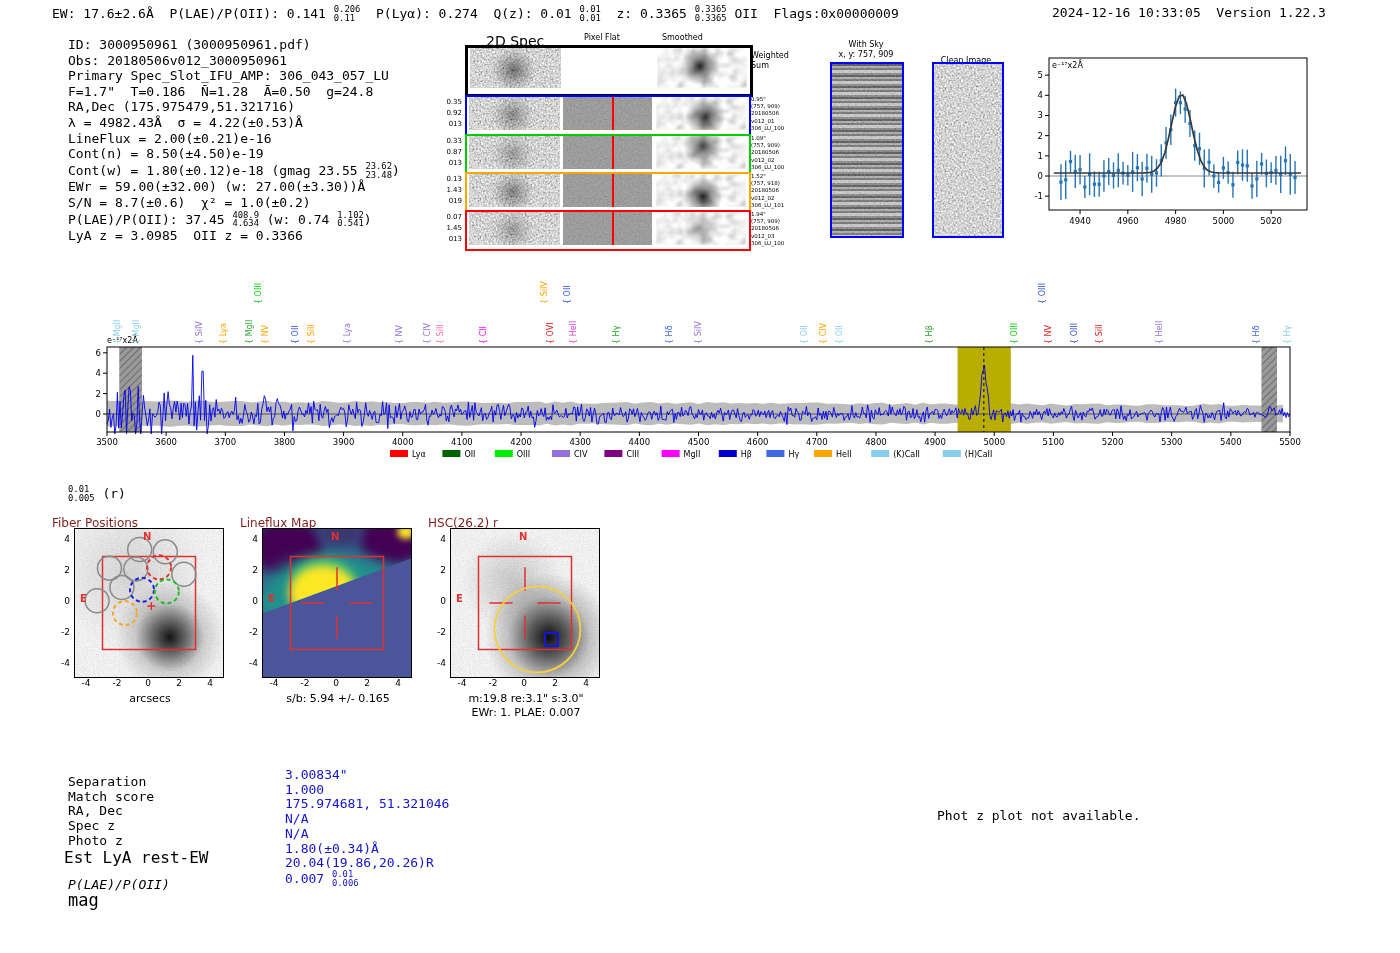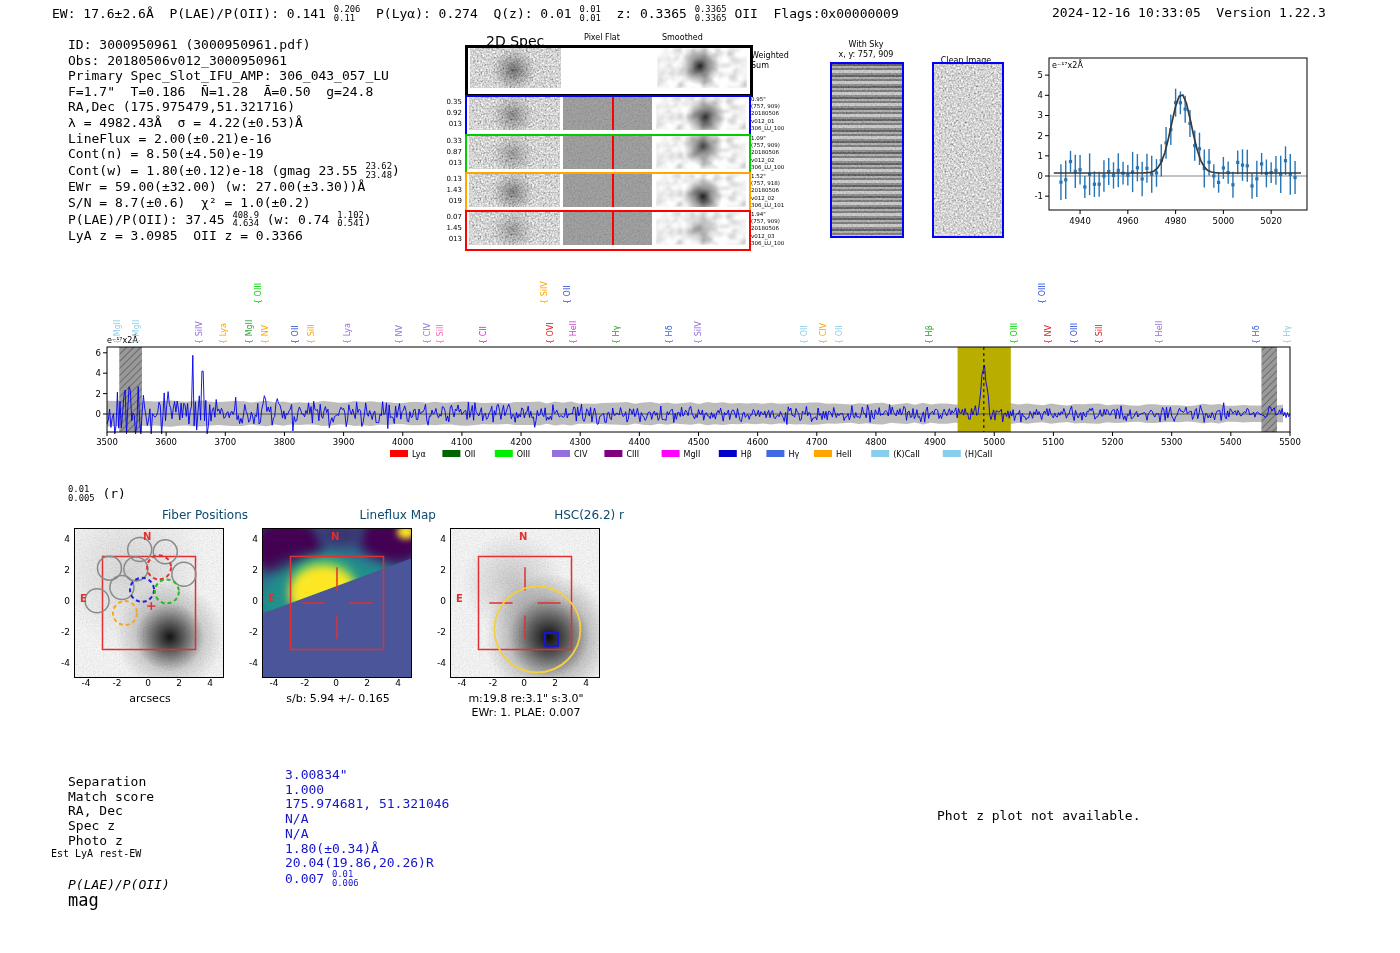--- a/index.html
+++ b/index.html
@@ -6,21 +6,21 @@
   body{width:1400px;height:953px;position:relative;overflow:hidden;
        font-family:"DejaVu Sans Mono","Liberation Mono",monospace;color:#000;}
   .abs{position:absolute;}
   .mono{font-family:"DejaVu Sans Mono","Liberation Mono",monospace;white-space:pre;}
   .frac{display:inline-block;vertical-align:-0.32em;line-height:1.0;font-size:0.68em;text-align:left;}
   .frac span{display:block;}
   .bluetxt{color:#1414cc;}
   .fill{position:absolute;inset:0;width:100%;height:100%;}
   .ticklab{position:absolute;font-family:"DejaVu Sans","Liberation Sans",sans-serif;font-size:9px;color:#000;}
   .caption{position:absolute;font-family:"DejaVu Sans","Liberation Sans",sans-serif;font-size:11px;color:#000;text-align:center;}
-  .ptitle{position:absolute;font-family:"DejaVu Sans","Liberation Sans",sans-serif;font-size:12px;color:#0c4a6e;text-align:right;width:100%;}
+  .ptitle{position:absolute;font-family:"DejaVu Sans","Liberation Sans",sans-serif;font-size:12px;color:#7f1d1d;text-align:left;width:100%;margin-top:8px;}
   .compass{position:absolute;color:#e03030;font-family:"DejaVu Sans","Liberation Sans",sans-serif;font-size:10px;font-weight:bold;}
   .gridlab{position:absolute;font-family:"DejaVu Sans","Liberation Sans",sans-serif;color:#000;}
 </style>
 </head>
 <body>
 
 <svg width="0" height="0" style="position:absolute">
   <defs>
     <filter id="nHard" x="0" y="0" width="100%" height="100%">
       <feTurbulence type="fractalNoise" baseFrequency="0.55" numOctaves="2" seed="8" stitchTiles="stitch"></feTurbulence>
@@ -584,21 +584,21 @@
     <div class="mono" style="position: absolute; left: 68px; top: 774px; font-size: 13px; white-space: pre;">Separation</div>
     <div class="mono bluetxt" style="position: absolute; left: 285px; top: 767px; font-size: 13px; white-space: pre;">3.00834"</div>
     <div class="mono" style="position: absolute; left: 68px; top: 788.7px; font-size: 13px; white-space: pre;">Match score</div>
     <div class="mono bluetxt" style="position: absolute; left: 285px; top: 781.7px; font-size: 13px; white-space: pre;">1.000</div>
     <div class="mono" style="position: absolute; left: 68px; top: 803.4px; font-size: 13px; white-space: pre;">RA, Dec</div>
     <div class="mono bluetxt" style="position: absolute; left: 285px; top: 796.4px; font-size: 13px; white-space: pre;">175.974681, 51.321046</div>
     <div class="mono" style="position: absolute; left: 68px; top: 818.1px; font-size: 13px; white-space: pre;">Spec z</div>
     <div class="mono bluetxt" style="position: absolute; left: 285px; top: 811.1px; font-size: 13px; white-space: pre;">N/A</div>
     <div class="mono" style="position: absolute; left: 68px; top: 832.8px; font-size: 13px; white-space: pre;">Photo z</div>
     <div class="mono bluetxt" style="position: absolute; left: 285px; top: 825.8px; font-size: 13px; white-space: pre;">N/A</div>
-    <div class="mono" style="position: absolute; left: 51px; top: 847.5px; font-size: 10px; white-space: pre;">Est LyA rest-EW</div>
+    <div class="mono" style="position: absolute; left: 64px; top: 847.5px; font-size: 16px; white-space: pre;">Est LyA rest-EW</div>
     <div class="mono bluetxt" style="position: absolute; left: 285px; top: 840.5px; font-size: 13px; white-space: pre;">1.80(±0.34)Å</div>
     <div class="mono" style="position: absolute; left: 68px; top: 890px; font-size: 17px; white-space: pre;">mag</div>
     <div class="mono bluetxt" style="position: absolute; left: 285px; top: 855.2px; font-size: 13px; white-space: pre;">20.04(19.86,20.26)R</div>
     <div class="mono" style="position: absolute; left: 68px; top: 876.9px; font-size: 13px; white-space: pre; font-style: italic;">P(LAE)/P(OII)</div>
     <div class="mono bluetxt" style="position: absolute; left: 285px; top: 869.9px; font-size: 13px; white-space: pre;"><span>0.007 </span><span class="frac"><span>0.01</span><span>0.006</span></span></div>
   </div>
 
 <div class="abs mono" style="left:937px;top:808px;font-size:13px;">Phot z plot not available.</div>
 
 </body></html>

